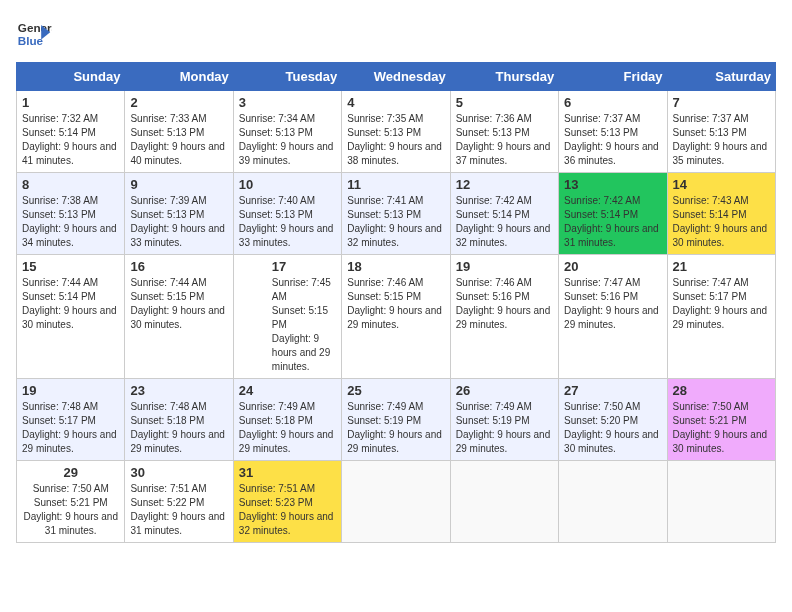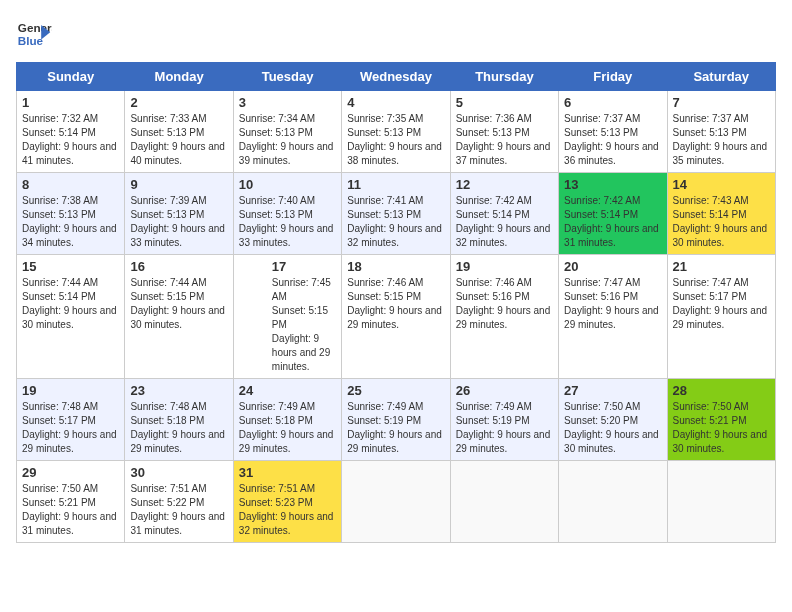--- a/index.html
+++ b/index.html
@@ -39,21 +39,21 @@
     }
     .calendar {
       width: 100%;
       border-collapse: collapse;
       font-size: 11px;
     }
     .calendar th {
       background: #3a6bbf;
       color: #fff;
       padding: 6px 4px;
-      text-align: center;
+      text-align: right;
       font-size: 13px;
       font-weight: bold;
       border: 1px solid #3a6bbf;
     }
     .calendar td {
       border: 1px solid #ccc;
       vertical-align: top;
       padding: 4px 5px;
       min-height: 70px;
       width: calc(100% / 7);
@@ -219,27 +219,27 @@
           <div class="day-info">Sunrise: 7:49 AM<br>Sunset: 5:19 PM<br>Daylight: 9 hours and 29 minutes.</div>
         </td>
         <td style="background: rgb(238, 242, 255);">
           <span class="day-num">26</span>
           <div class="day-info">Sunrise: 7:49 AM<br>Sunset: 5:19 PM<br>Daylight: 9 hours and 29 minutes.</div>
         </td>
         <td style="background: rgb(238, 242, 255);">
           <span class="day-num">27</span>
           <div class="day-info">Sunrise: 7:50 AM<br>Sunset: 5:20 PM<br>Daylight: 9 hours and 30 minutes.</div>
         </td>
-        <td style="background: #84cc16;">
+        <td style="background: #f0abfc;">
           <span class="day-num">28</span>
           <div class="day-info">Sunrise: 7:50 AM<br>Sunset: 5:21 PM<br>Daylight: 9 hours and 30 minutes.</div>
         </td>
       </tr>
       <tr>
-        <td style="background: rgb(255, 255, 255);">
+        <td style="background: rgb(255, 255, 255); text-align: center;">
           <span class="day-num">29</span>
           <div class="day-info">Sunrise: 7:50 AM<br>Sunset: 5:21 PM<br>Daylight: 9 hours and 31 minutes.</div>
         </td>
         <td style="background: rgb(255, 255, 255);">
           <span class="day-num">30</span>
           <div class="day-info">Sunrise: 7:51 AM<br>Sunset: 5:22 PM<br>Daylight: 9 hours and 31 minutes.</div>
         </td>
         <td style="background: #fde047;">
           <span class="day-num">31</span>
           <div class="day-info">Sunrise: 7:51 AM<br>Sunset: 5:23 PM<br>Daylight: 9 hours and 32 minutes.</div>

